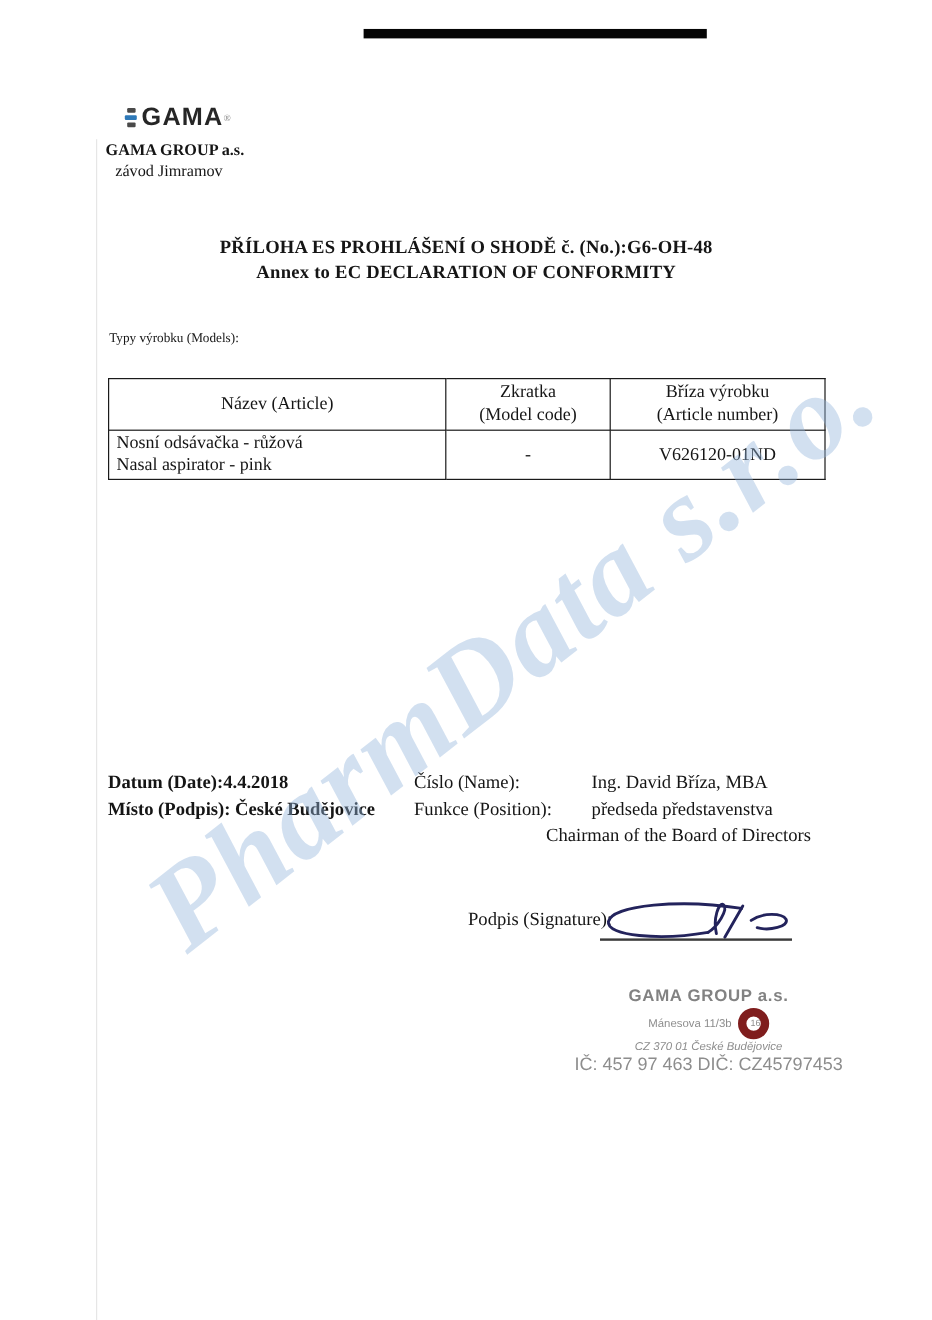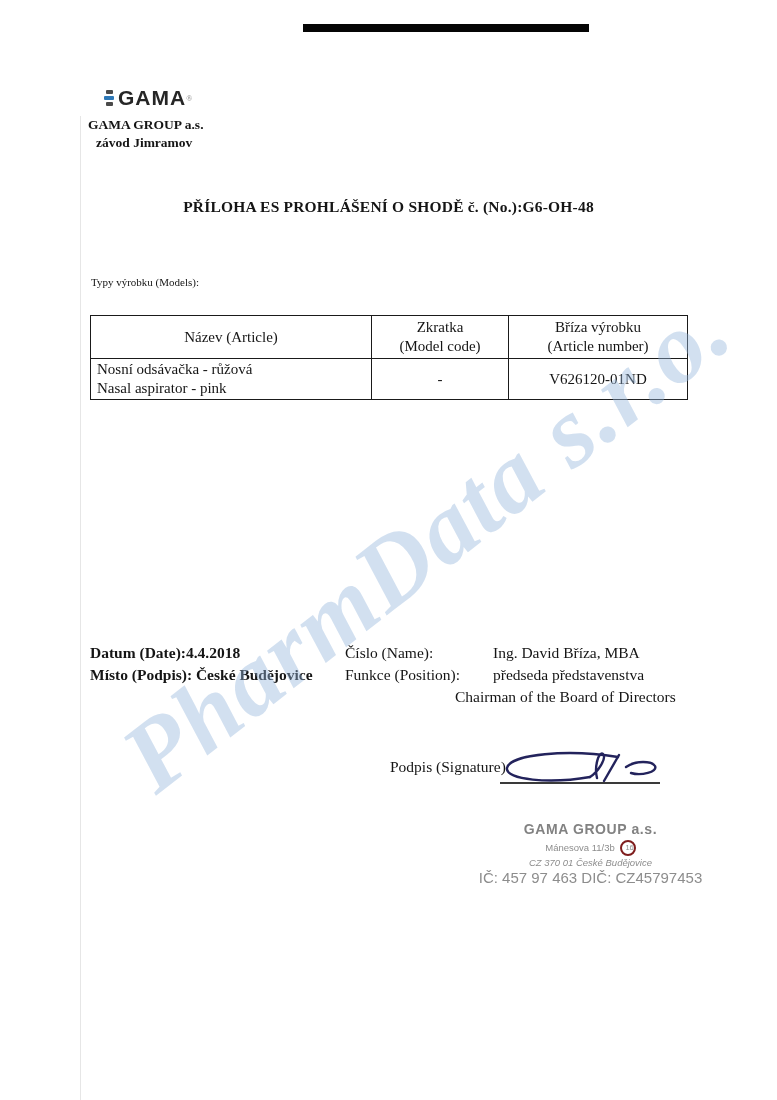--- a/index.html
+++ b/index.html
@@ -22,21 +22,21 @@
   .logo-block{position:absolute;left:88px;top:62px;}
   .logo-row{display:flex;align-items:center;margin-left:16px;}
   .logo-icon{display:inline-flex;flex-direction:column;gap:2px;margin-right:4px;}
   .logo-icon i{display:block;height:4px;border-radius:1px;}
   .logo-icon .b1{width:7px;background:#4a4a4a;margin-left:2px;}
   .logo-icon .b2{width:10px;background:#2e79b8;}
   .logo-icon .b3{width:7px;background:#4a4a4a;margin-left:2px;}
   .logo-text{font-family:"Liberation Sans",sans-serif;font-weight:bold;font-size:21px;letter-spacing:1px;color:#262626;}
   .logo-mark{font-size:8px;vertical-align:top;color:#8a8a8a;}
   .company-name{font-weight:bold;font-size:13.5px;margin-top:7px;}
-  .plant-name{font-weight:bold;font-size:13.5px;margin-left:8px;margin-top:2px;}
+  .plant-name{font-weight:normal;font-size:13.5px;margin-left:8px;margin-top:2px;}
 
   
   .title{position:absolute;left:0;right:0;top:172px;text-align:center;font-weight:bold;font-size:15.5px;line-height:21px;letter-spacing:0.2px;}
 
   .models-label{position:absolute;left:91px;top:252px;font-size:11px;}
 
   
   table.models-table{position:absolute;left:90px;top:291px;border-collapse:collapse;font-size:15px;table-layout:fixed;z-index:2;background:transparent;}
   .models-table th,.models-table td{border:1.6px solid #1a1a1a;padding:1px 6px;font-weight:normal;}
   .models-table th{text-align:center;vertical-align:middle;line-height:19px;height:40px;}
@@ -58,21 +58,21 @@
   .sig-svg{position:absolute;left:498px;top:724px;}
   .sig-underline{position:absolute;left:500px;top:758px;width:160px;height:1.6px;background:#3a3a3a;}
 
   
   .stamp{position:absolute;left:468px;top:797px;width:245px;text-align:center;
     color:#8d8d8d;font-family:"Liberation Sans",sans-serif;z-index:2;}
   .stamp-line1{font-weight:bold;font-size:14px;letter-spacing:0.6px;color:#828282;}
   .stamp-line2{font-size:9.5px;margin-top:3px;}
   .stamp-line3{font-size:9.5px;margin-top:1px;font-style:italic;}
   .stamp-line4{font-size:15px;margin-top:1px;}
-  .stamp-badge{display:inline-block;width:12px;height:12px;line-height:12px;border:2px solid #7f1d1d;border-radius:50%;font-size:7.5px;margin-left:5px;vertical-align:middle;text-align:right;}
+  .stamp-badge{display:inline-block;width:12px;height:12px;line-height:12px;border:7px solid #7f1d1d;border-radius:50%;font-size:7.5px;margin-left:5px;vertical-align:middle;text-align:right;}
 </style>
 </head>
 <body>
 
 <div class="page">
 
   <div class="scan-bar"></div>
   <div class="scan-edge"></div>
 
   <div class="logo-block">
@@ -84,20 +84,21 @@
         </span>
       <span class="logo-text">GAMA</span>
       <span class="logo-mark">®</span>
     </div>
     <div class="company-name">GAMA GROUP a.s.</div>
     <div class="plant-name">závod Jimramov</div>
   </div>
 
   <div class="title">
     <div>PŘÍLOHA ES PROHLÁŠENÍ O SHODĚ č. (No.):G6-OH-48</div>
+    <div>Annex to EC DECLARATION OF CONFORMITY</div>
   </div>
 
   <div class="models-label">Typy výrobku (Models):</div>
 
   <table class="models-table">
     <thead>
       <tr>
         <th class="col-article">
           <div>Název (Article)</div>
         </th>

